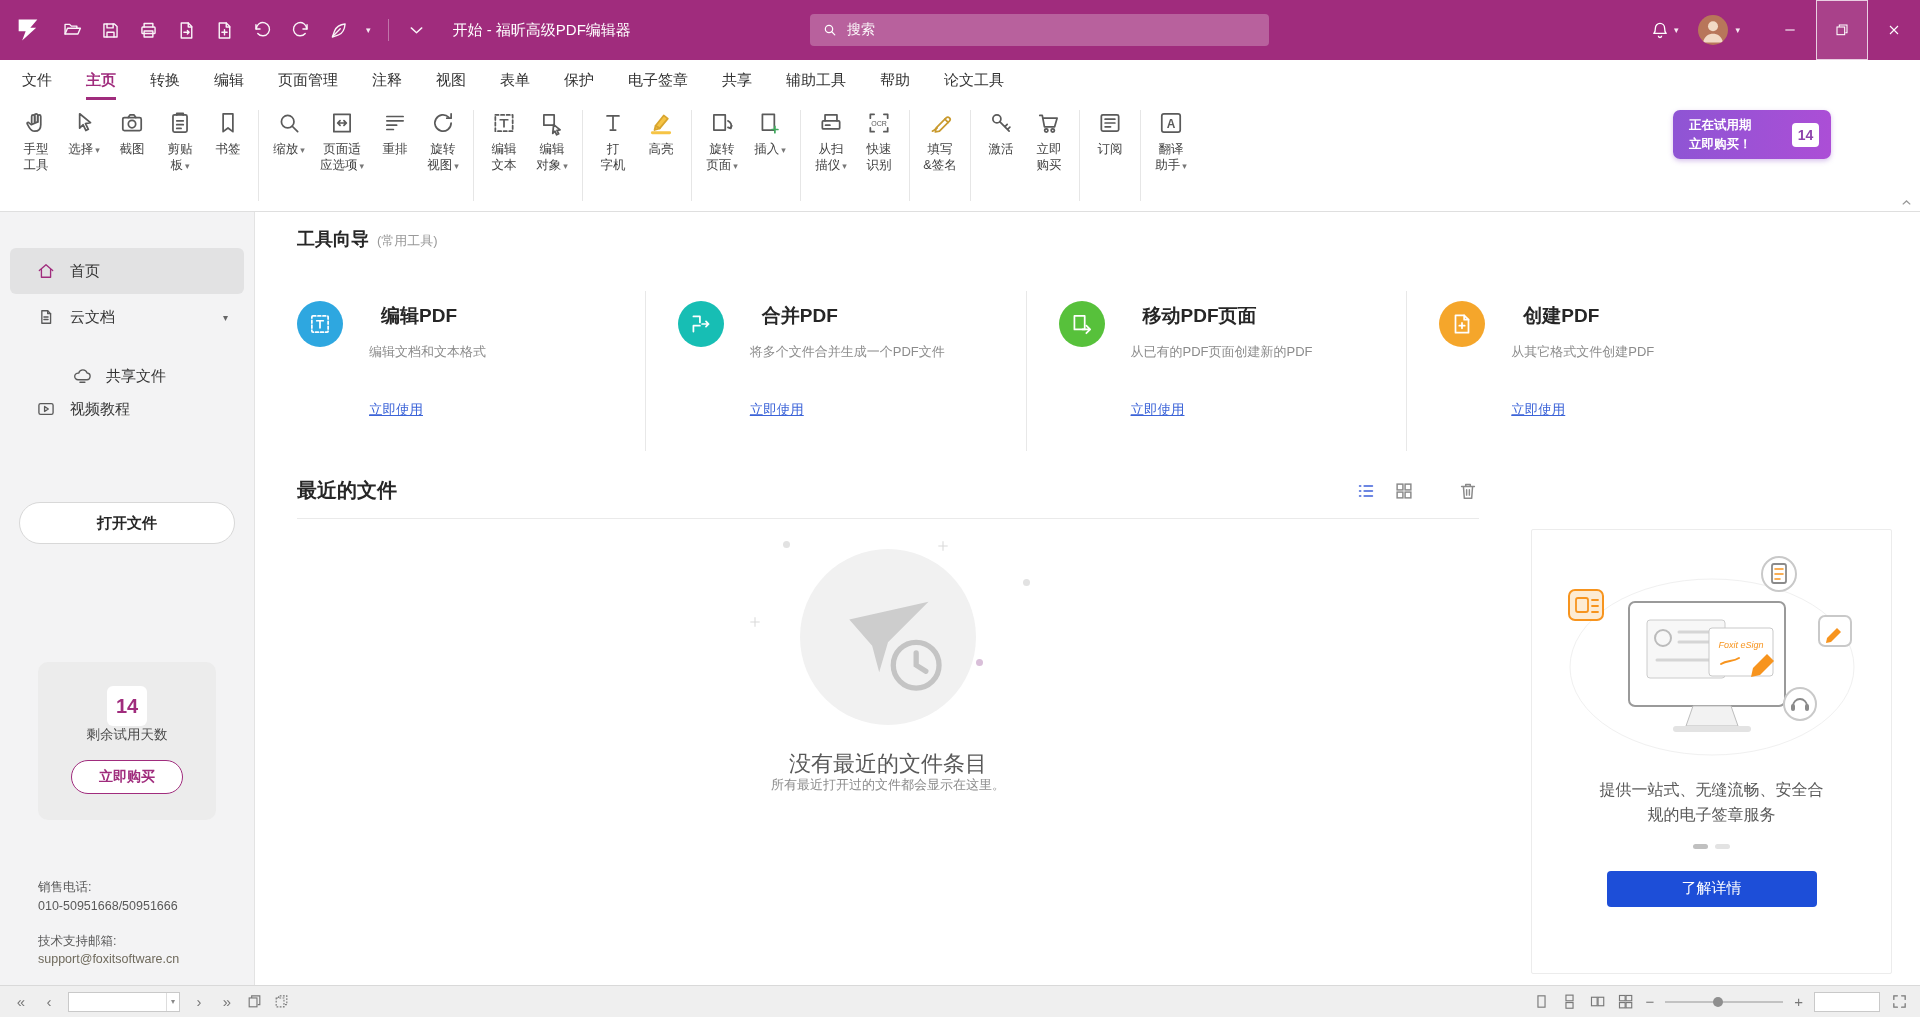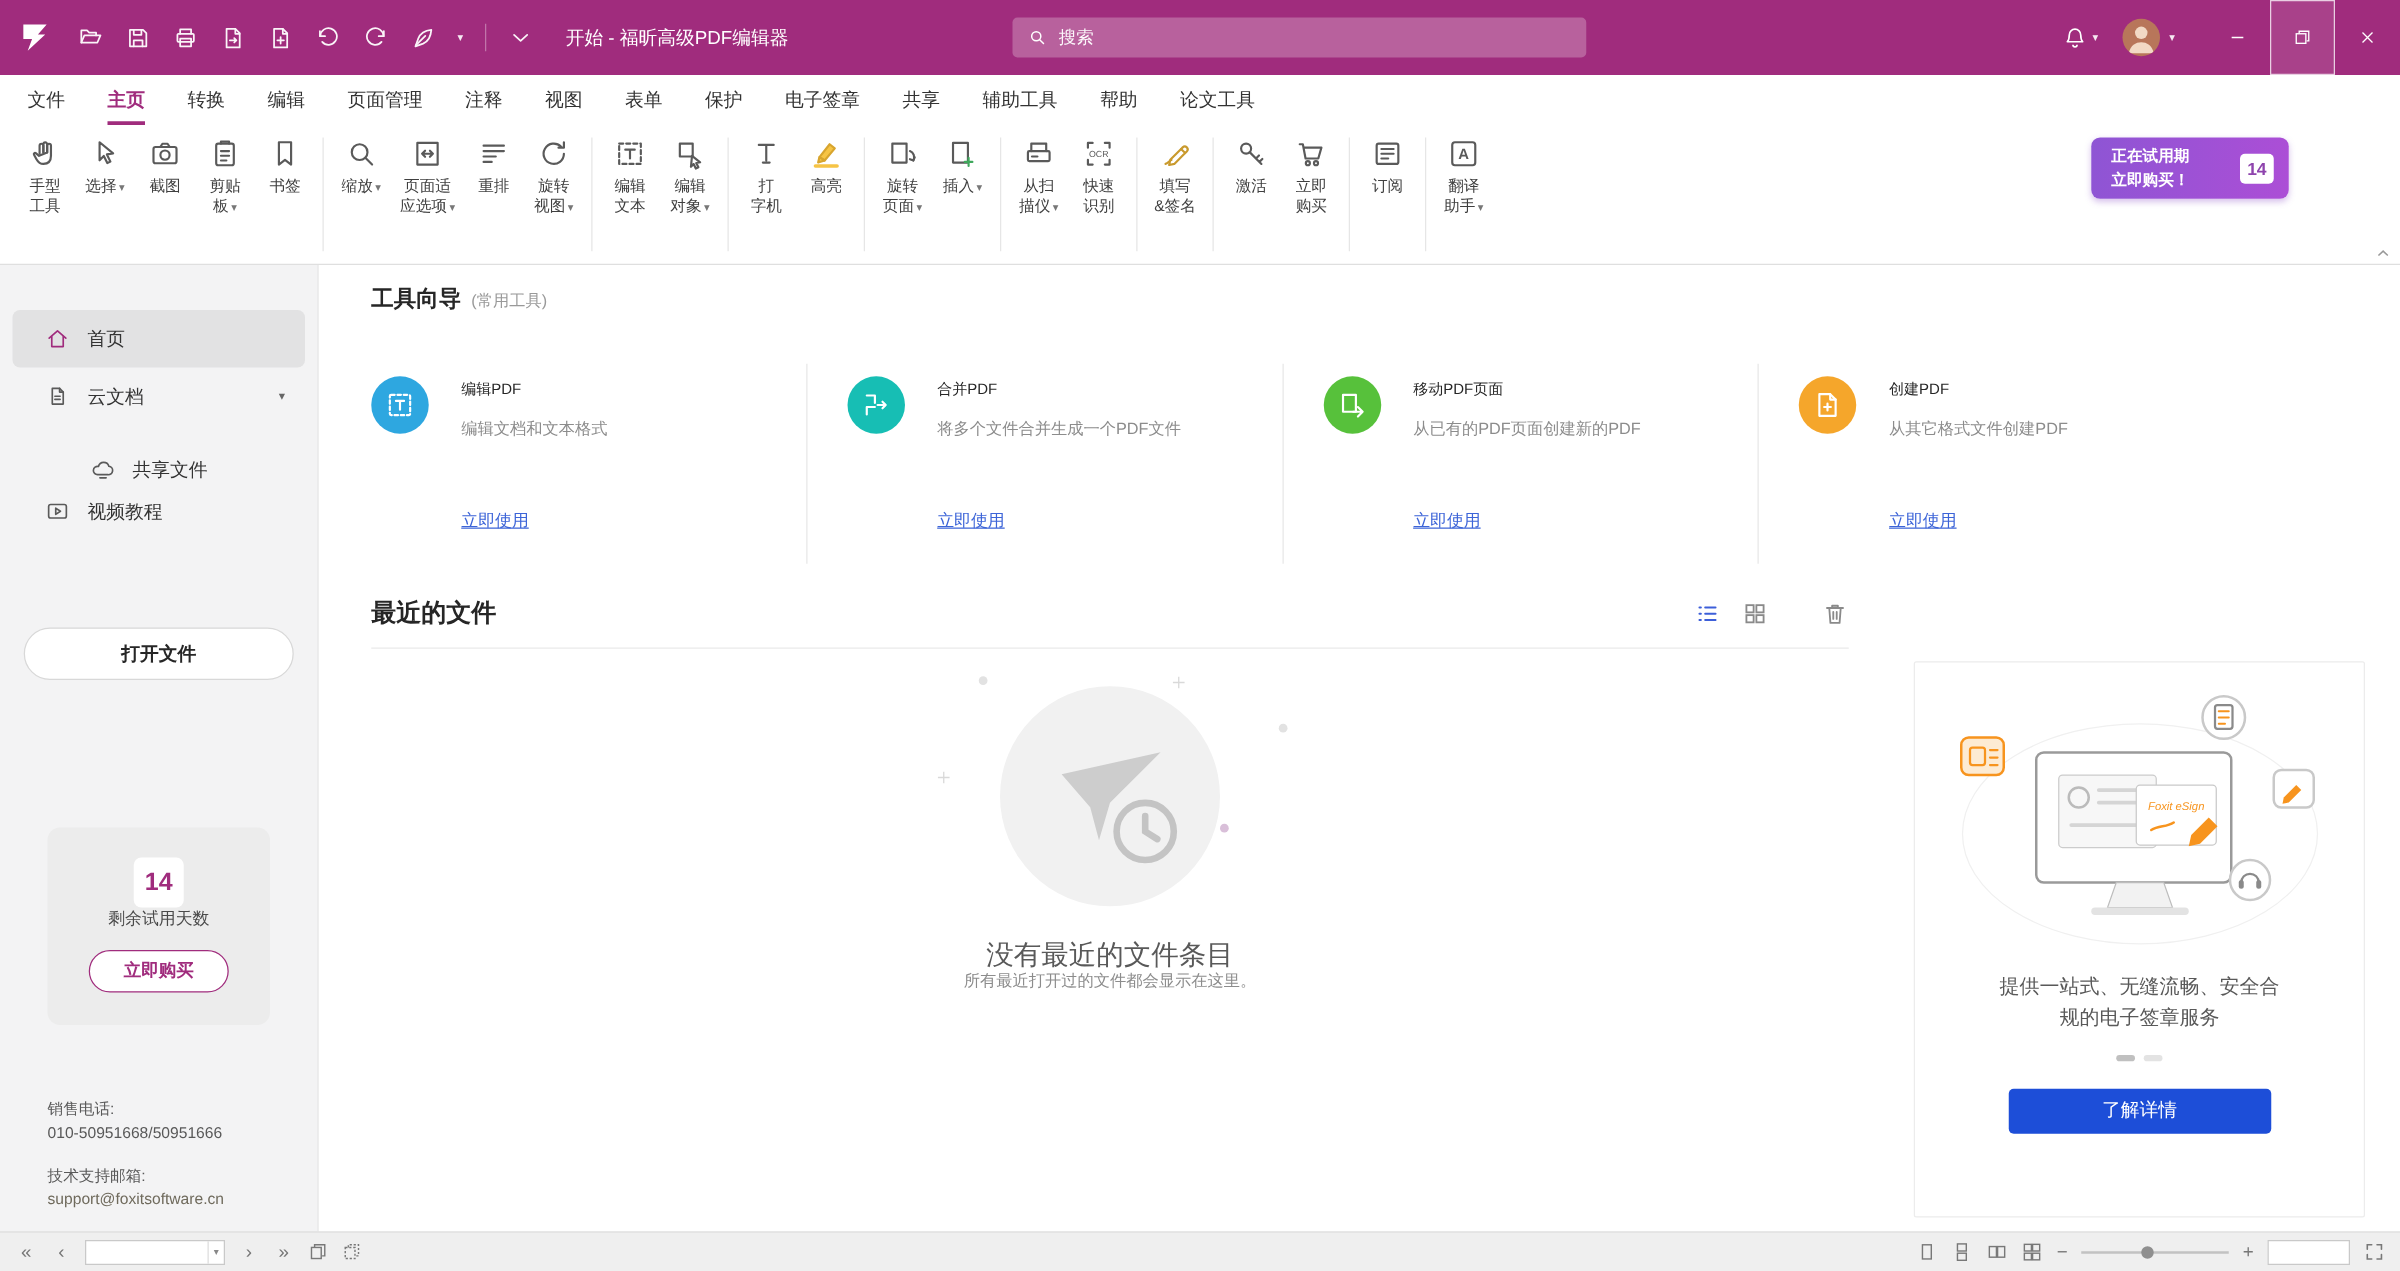--- a/index.html
+++ b/index.html
@@ -75,23 +75,23 @@
   .main { flex:1; background:#fff; position:relative; padding:15px 0 0 42px; overflow:hidden; }
   .tools-title-row { display:flex; align-items:baseline; gap:8px; }
   .tools-title { font-size:18px; font-weight:bold; }
   .tools-sub { font-size:13px; color:#999; }
   .cards { display:flex; margin-top:40px; width:1490px; }
   .card { flex:1; position:relative; padding-top:10px; min-height:160px; }
   .card + .card { border-left:1px solid #E8E8E8; padding-left:32px; }
   .card-inner { display:flex; gap:26px; }
   .card-icon { width:46px; height:46px; border-radius:50%; display:flex; align-items:center; justify-content:center; color:#fff; flex-shrink:0; }
   .card-icon svg { width:26px; height:26px; }
-  .card-title { font-size:12px; font-weight:normal; padding-top:2px; }
+  .card-title { font-size:19px; font-weight:bold; padding-top:2px;margin-left:12px; }
   .card-desc { font-size:13px; color:#8C8C8C; margin-top:14px; white-space:nowrap; }
-  .card-link { display:inline-block; margin-top:56px; font-size:13.5px; color:#3C64D8; text-decoration:underline; cursor:pointer; }
+  .card-link { display:inline-block; margin-top:40px; font-size:13.5px; color:#3C64D8; text-decoration:underline; cursor:pointer; }
 
   .recent { margin-top:26px; width:1182px; position:relative; }
   .recent-head { display:flex; align-items:center; }
   .recent-title { font-size:20px; font-weight:bold; }
   .recent-icons { margin-left:auto; display:flex; align-items:center; gap:16px; }
   .ricon { width:22px; height:22px; color:#8a8a8a; cursor:pointer; }
   .ricon svg { width:100%; height:100%; }
   .ricon.active { color:#3D5FD9; }
   .ricon.trash { margin-left:26px; }
   .recent-hr { height:1px; background:#EAEAEA; margin-top:14px; }

